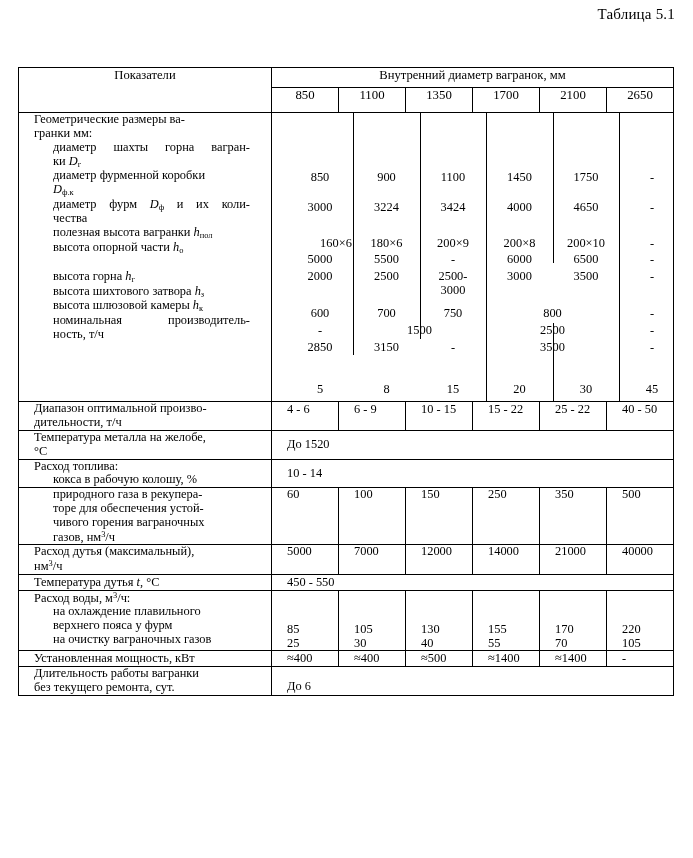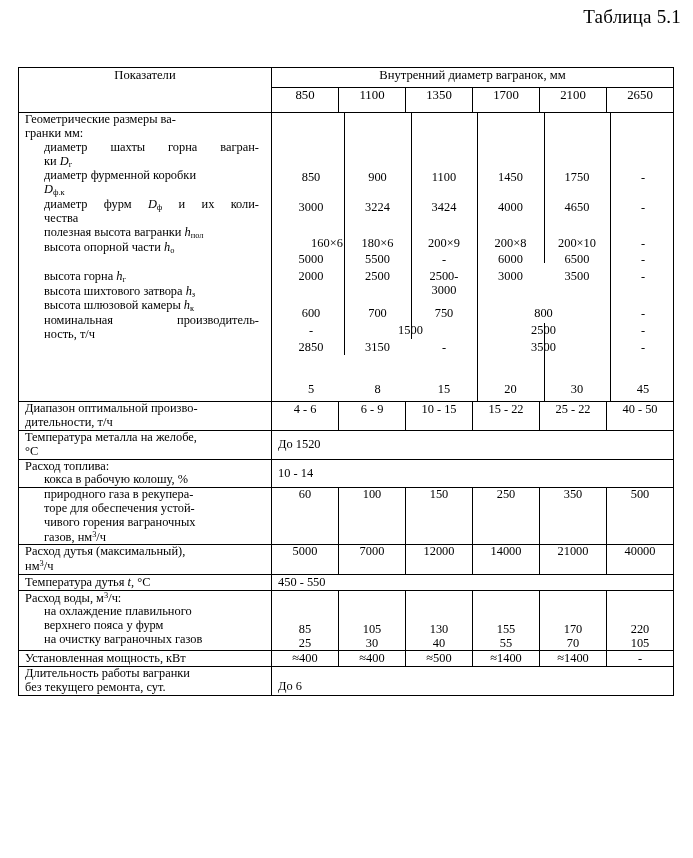--- a/index.html
+++ b/index.html
@@ -15,22 +15,22 @@
   .page{
     position:relative;
     width:693px;height:858px;
     box-sizing:border-box;
     padding:0;
   }
 
   
   .tbl-number{
     position:absolute;
-    top:6px; right:12px;
-    font-size:19px;
+    top:6px; right:18px;
+    font-size:15px;
     font-family:"Liberation Serif", serif;
     letter-spacing:0.2px;
   }
 
   
   .tbl-title{
     position:absolute;
     top:33px; left:0; right:0;
     text-align:center;
     font-weight:bold;
@@ -44,28 +44,28 @@
     position:absolute;
     top:67px; left:18px;
     width:656px;
     border-collapse:collapse;
     table-layout:fixed;
     font-size:12.4px;
     font-family:"Liberation Serif", serif;
   }
   table.grid td, table.grid th{
     border:1px solid #000;
-    padding:0 6px;
+    padding:0 15px;
     vertical-align:top;
     font-weight:normal;
     line-height:1.12;
   }
   
   td.num{
-    text-align:center;
+    text-align:left;
     vertical-align:bottom;
     padding-bottom:1px;
     white-space:nowrap;
   }
   td.lbl{ text-align:left; }
   td.ctr{ }
 
   
   .hdr-main{
     text-align:center;

